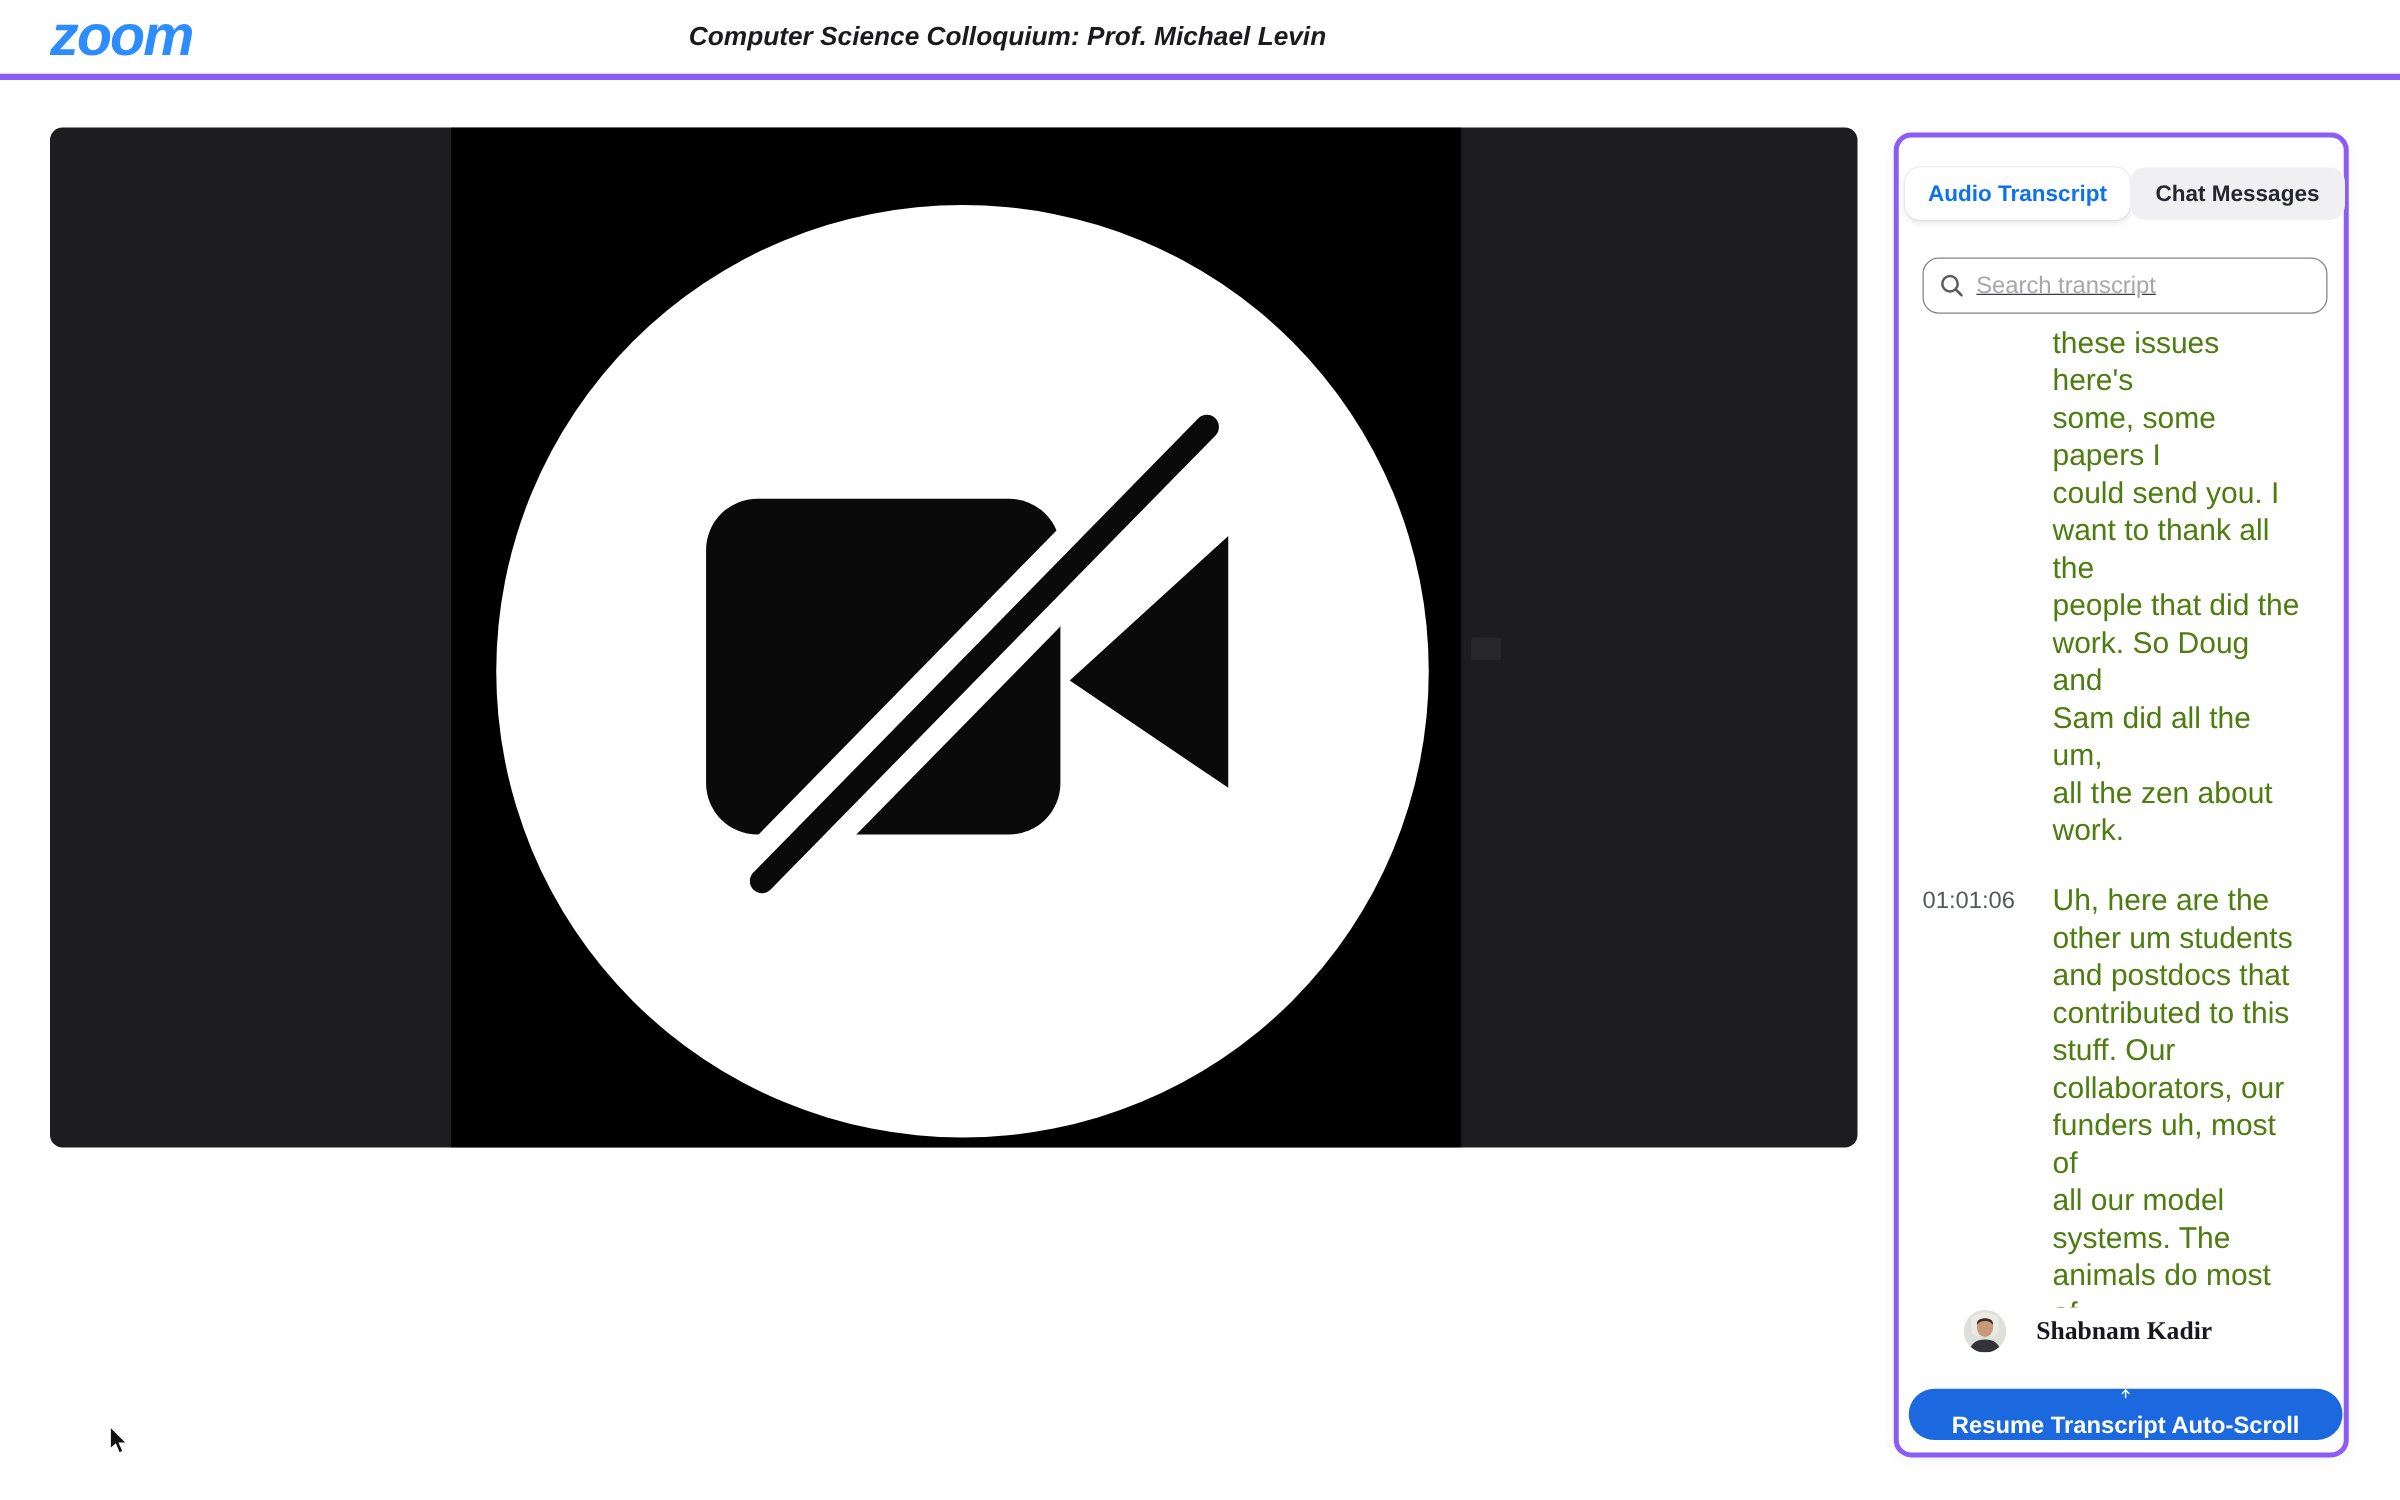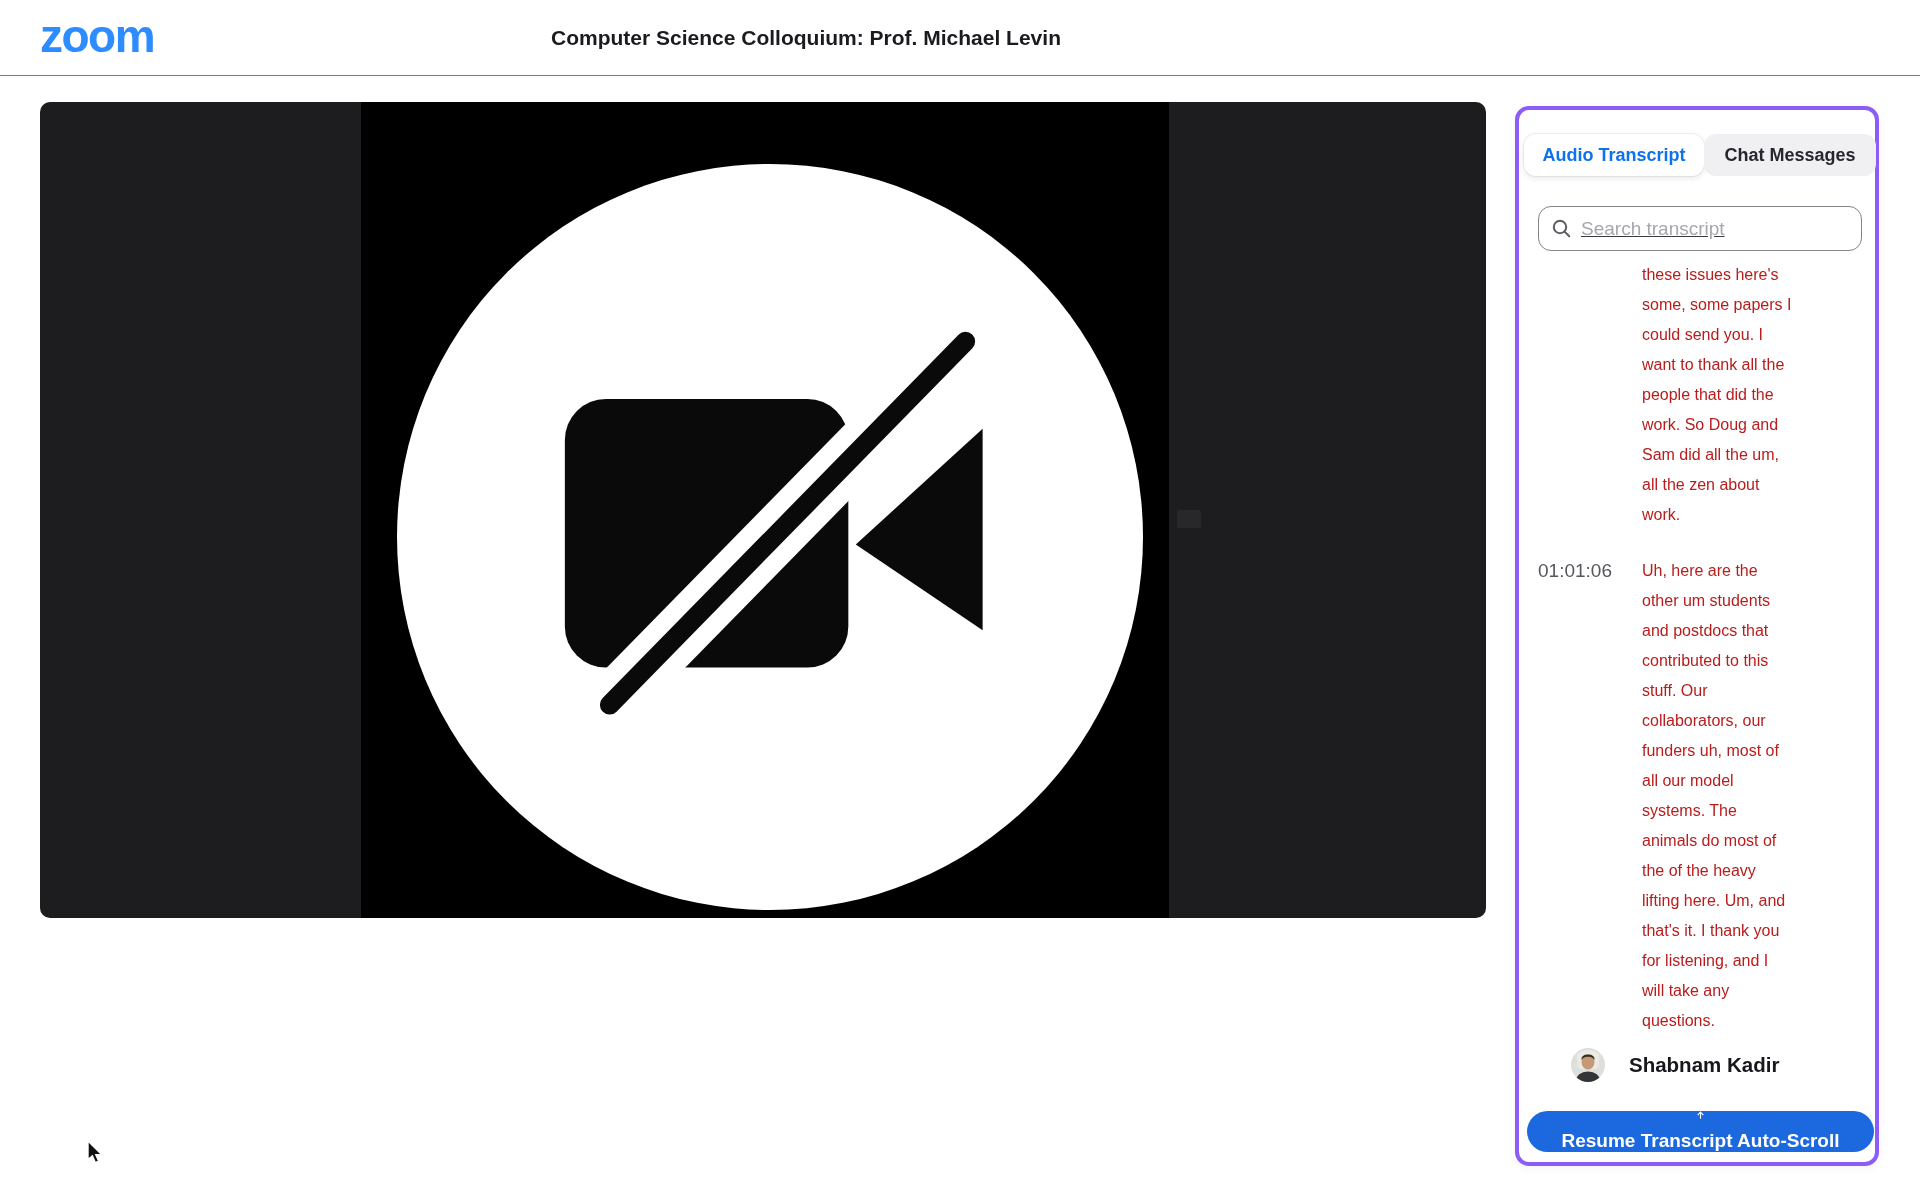--- a/index.html
+++ b/index.html
@@ -1,21 +1,21 @@
 <!DOCTYPE html>
 <html><head>
 <meta charset="utf-8">
 <style>
   * { margin:0; padding:0; box-sizing:border-box; }
   html,body { width:1920px; height:1200px; overflow:hidden; background:#fff;
               font-family:"Liberation Sans", sans-serif; position:relative; }
 
   
-  .header { position:absolute; top:0; left:0; width:1920px; height:76px;
-            background:#fff; border-bottom:1px solid #8b5cf6; z-index:5; }
+  .header { position:absolute; top:0; left:0; width:1920px; height:64px;
+            background:#fff; border-bottom:5px solid #8b5cf6; z-index:5;font-style:italic; }
   .logo { position:absolute; left:40px; top:50%; transform:translateY(-54%);
           font-size:46px; font-weight:bold; color:#2D8CFF; letter-spacing:-1.5px;
           line-height:1; cursor:pointer; }
   .title { position:absolute; left:806px; top:50%; transform:translate(-50%,-50%);
            font-size:21px; font-weight:700; color:#1b1b1f; white-space:nowrap; }
 
   
   .video { position:absolute; left:40px; top:102px; width:1446px; height:816px;
            background:#1d1d1f; border-radius:10px; overflow:hidden; }
   .video-black { position:absolute; left:321px; top:0; width:808px; height:816px;
@@ -48,27 +48,27 @@
   .search input { border:none; outline:none; width:100%; font-size:19px;
                   color:#3a3a40; background:transparent;
                   font-family:"Liberation Sans", sans-serif;text-decoration:underline; }
   .search input::placeholder { color:#a6a7ac; }
 
   .transcript { position:absolute; left:0; top:150px; width:362px; height:786px;
                 overflow:hidden; }
   .entry { display:flex; padding-left:19px; margin-bottom:26px; cursor:pointer; }
   .ts  { flex:none; width:86px; margin-right:18px; font-size:19px; line-height:30px;
          color:#54575c; }
-  .txt { width:198px; font-size:16px; line-height:30px; color:#b91c1c;
+  .txt { width:198px; font-size:24px; line-height:30px; color:#4d7c0f;
          white-space:pre-line; }
 
   .speaker { position:absolute; left:52px; top:938px; display:flex;
              align-items:center; gap:24px; }
   .avatar { width:34px; height:34px; border-radius:50%; overflow:hidden; flex:none; }
-  .speaker-name { font-size:20.5px; font-weight:700; color:#17171d; white-space:nowrap; }
+  .speaker-name { font-size:20.5px; font-weight:700; color:#17171d; white-space:nowrap;font-family:Liberation Serif, serif; }
 
   .autoscroll { position:absolute; left:8px; top:1001px; width:347px; height:41px;
                 background:#1C68DF; border:none; border-radius:21px; color:#fff;
                 display:flex; align-items:center; justify-content:center; gap:11px;
                 font-size:19px; font-weight:700; cursor:pointer;
                 font-family:"Liberation Sans", sans-serif;flex-direction:column; }
 </style>
 </head>
 <body>
 

